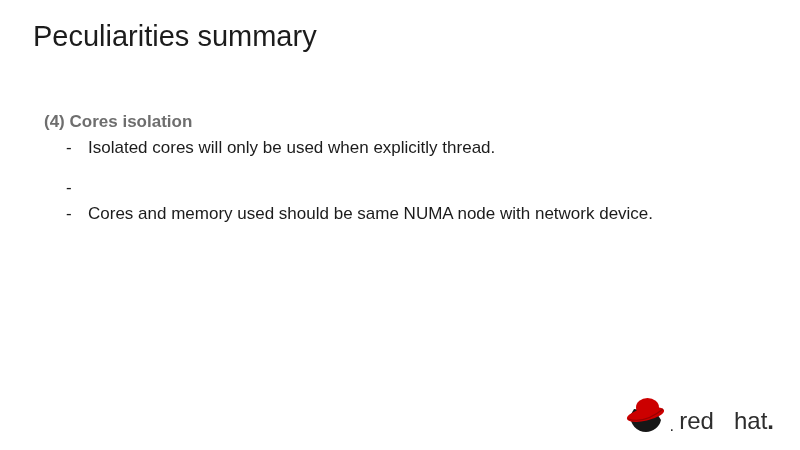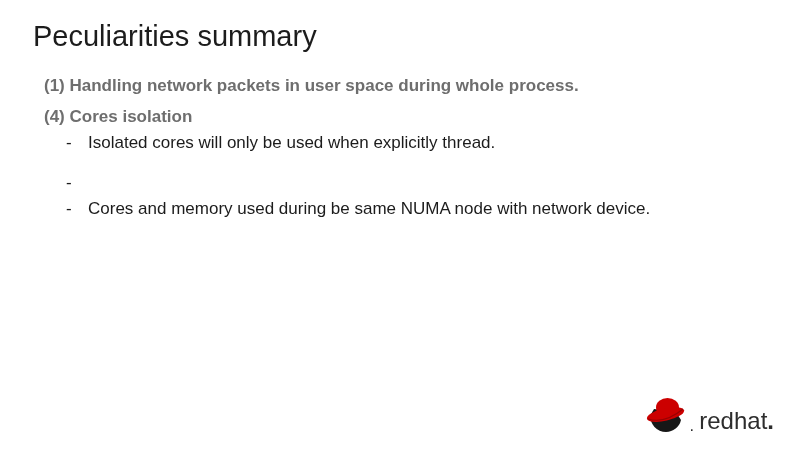--- a/index.html
+++ b/index.html
@@ -40,21 +40,21 @@
   .item.bullet {
     color: #1c1c1c;
     font-weight: 400;
     display: flex;
   }
   .item.bullet .dash {
     width: 22px;
     margin-left: 22px;
     flex: 0 0 auto;
   }
-  .gap-lg { margin-top: 5px; }
+  .gap-lg { margin-top: 36px; }
   .gap-md { margin-top: 14px; }
   .gap-sm { margin-top: 14px; }
 
   .logo {
     position: absolute;
     right: 26px; bottom: 15px;
     display: flex;
     align-items: flex-end;
   }
   .logo .hat-icon-wrap {
@@ -69,55 +69,52 @@
     margin: 0 6px 2px 0;
   }
   .logo .logo-text {
     font-size: 24px;
     color: #2d2d2d;
     line-height: 1;
     margin-bottom: 2px;
     white-space: nowrap;
   }
   .logo .brand-bold { font-weight: 400; }
-  .logo .brand-regular { font-weight: 400; }
+  .logo .brand-regular { font-weight: 400; padding-left: 20px; }
   .logo .brand-suffix { font-weight: 700; }
 </style>
 </head>
 <body>
 
 <div class="slide">
 
   <h1 class="title">Peculiarities summary</h1>
 
   <div class="content">
 
-    <div class="item numbered">
-      <span>(1) Handling network packets in user space during whole process.</span>
-    </div>
 
 
 
     <div class="item numbered gap-lg">
       <span>(4) Cores isolation</span>
     </div>
 
     <div class="item bullet">
       <span class="dash">-</span>
       <span>Isolated cores will only be used when explicitly thread.</span>
     </div>
 
     <div class="item bullet gap-md">
       <span class="dash">-</span>
     </div>
 
 
     <div class="item bullet">
       <span class="dash">-</span>
-      <span>Cores and memory used during be same NUMA node with network device.</span>
+      <span>Cores and memory used should be same NUMA node with network device.</span>
     </div>
 
   </div>
 
   <div class="logo">
     <span class="hat-icon-wrap">
       <svg viewBox="0 0 40 40" width="40" height="40" aria-hidden="true">
 
         <path d="M4.5 20 a15.5 15.5 0 0 0 15.5 17 a15.5 15.5 0 0 0 15 -12 l-5 -8 l-22 -3 z" fill="#171717"></path>
 

